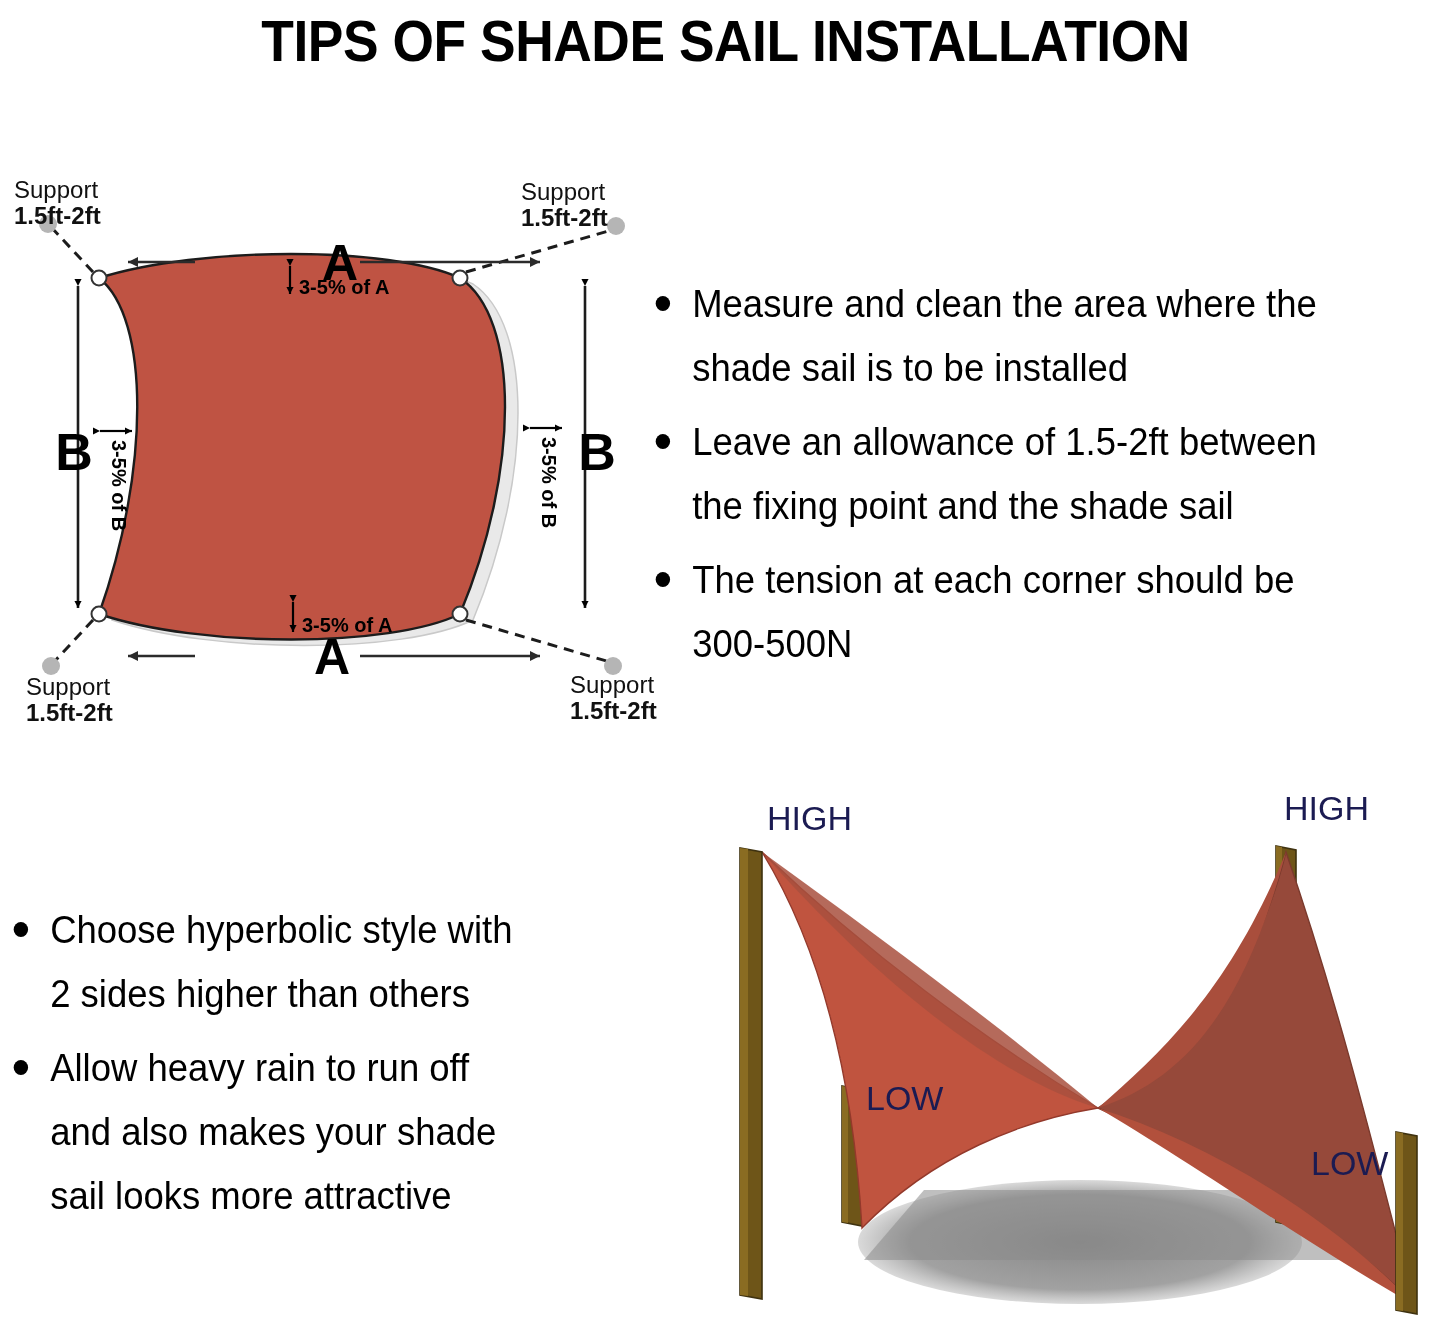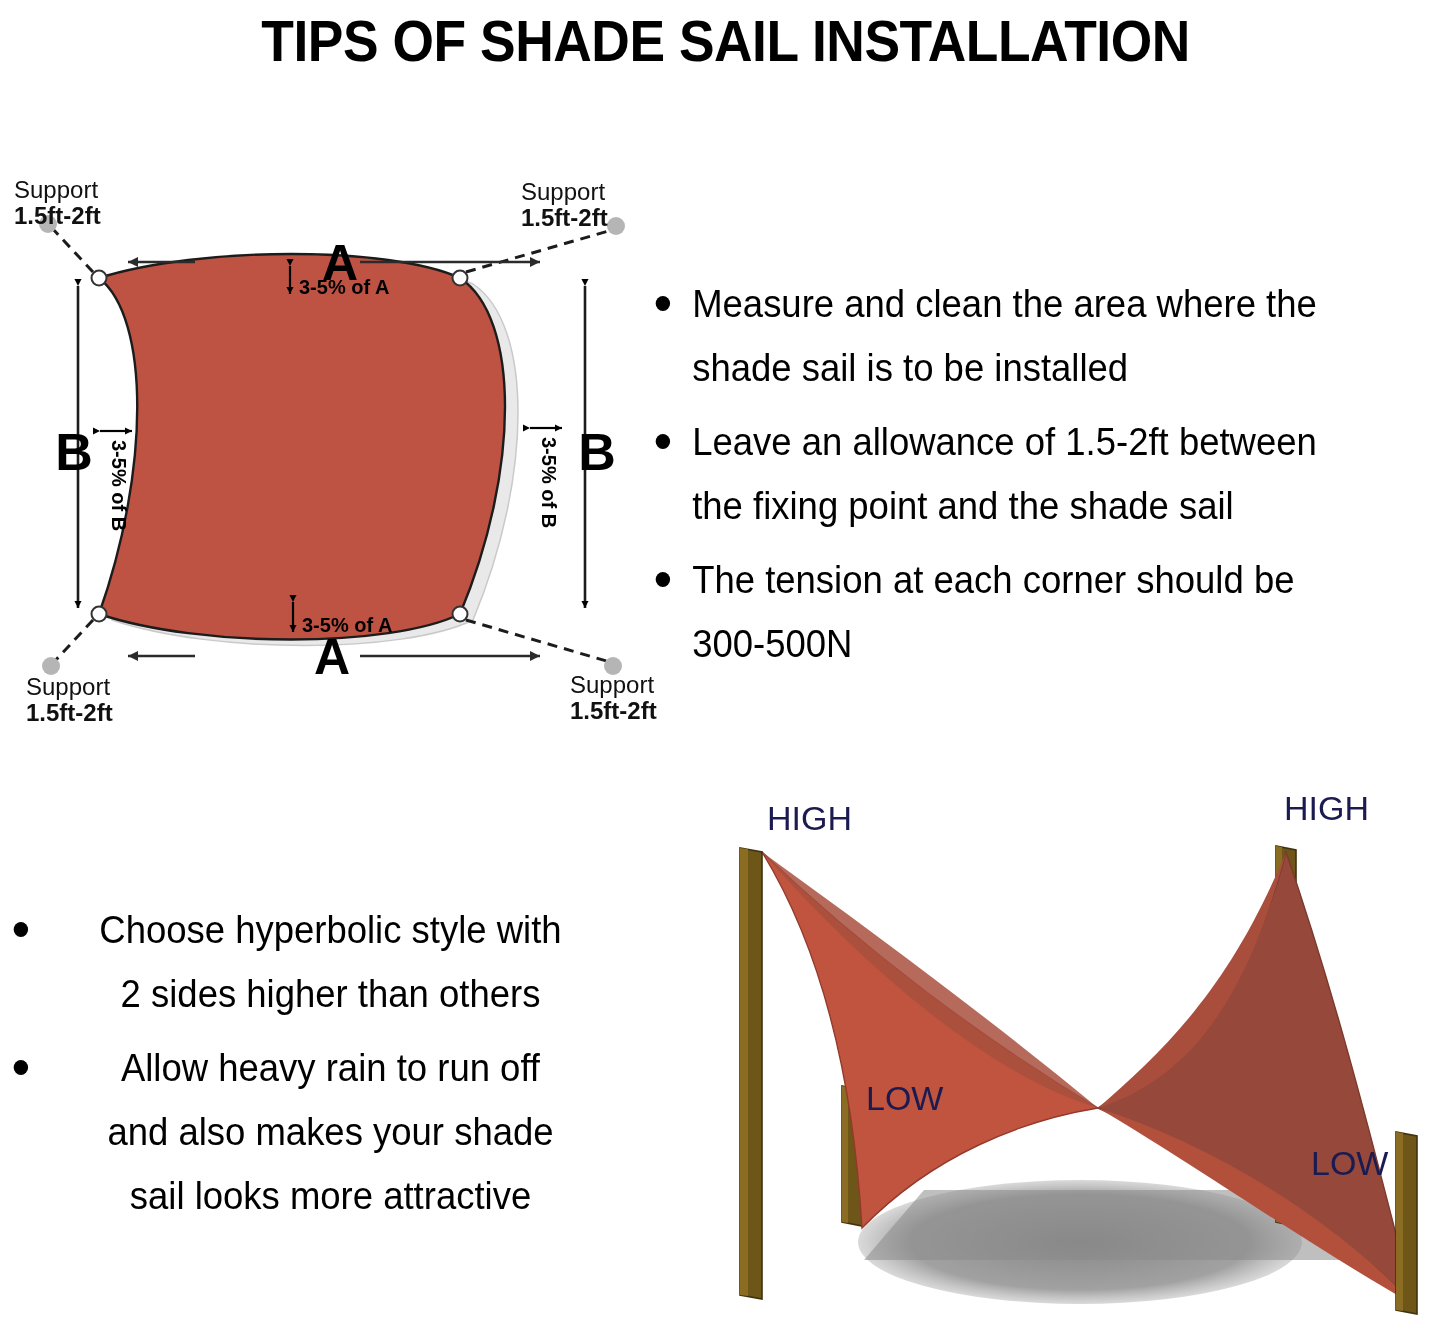--- a/index.html
+++ b/index.html
@@ -81,21 +81,20 @@
     line-height: 64px;
     transform: scaleX(0.96);
     transform-origin: left center;
   }
   #tips-list li .dot { top: 24px; }
 
   #style-list {
     left: 6px;
     top: 898px;
     width: 630px;
-    text-align: center;
   }
   #style-list li {
     font-size: 38px;
     line-height: 64px;
     transform: scaleX(0.96);
     transform-origin: left center;
   }
   #style-list li .dot { top: 24px; }
 
   

